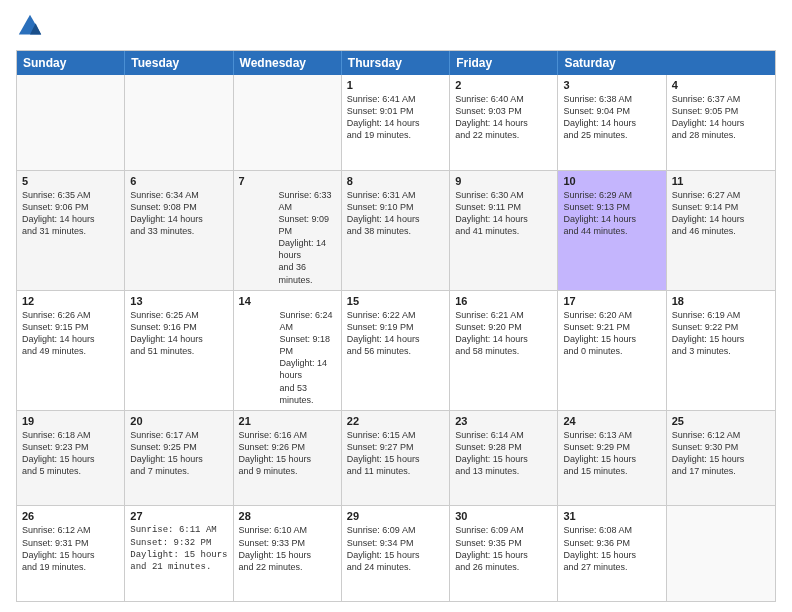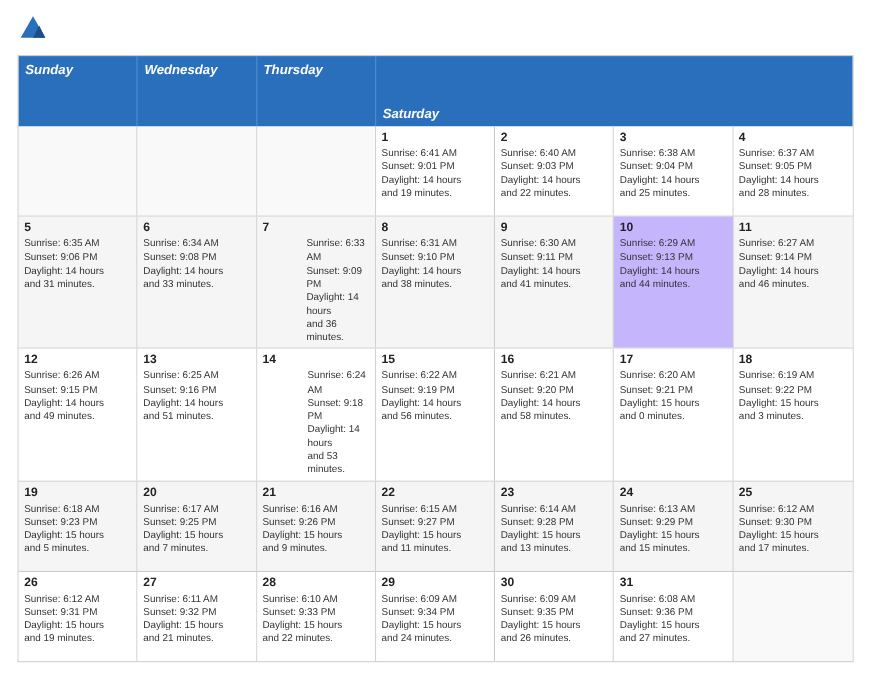--- a/index.html
+++ b/index.html
@@ -63,31 +63,30 @@
     .calendar {
       flex: 1;
       display: flex;
       flex-direction: column;
       border: 1px solid #ccc;
     }
     .cal-header {
       display: grid;
       grid-template-columns: repeat(7, 1fr);
       background: #2a6fbb;
-      font-style: italic;
     }
     .cal-header-cell {
       color: #fff;
       font-size: 12px;
       font-weight: bold;
       padding: 5px 6px;
       text-align: left;
       border-right: 1px solid #4a8fd4;
     }
-    .cal-header-cell:last-child { border-right: none; margin-top: 40px; }
+    .cal-header-cell:last-child { border-right: none; }
     .cal-body {
       display: flex;
       flex-direction: column;
       flex: 1;
     }
     .cal-row {
       display: grid;
       grid-template-columns: repeat(7, 1fr);
       flex: 1;
       border-top: 1px solid #ccc;
@@ -134,22 +133,24 @@
     </div>
     <div class="title-block">
       <div class="month-title"></div>
       <div class="location"></div>
     </div>
   </div>
 
   <div class="calendar">
     <div class="cal-header" id="cal-header">
         <div class="cal-header-cell">Sunday</div>
+        <div class="cal-header-cell">Tuesday</div>
         <div class="cal-header-cell">Wednesday</div>
         <div class="cal-header-cell">Thursday</div>
+        <div class="cal-header-cell">Friday</div>
         <div class="cal-header-cell">Saturday</div>
       </div>
     <div class="cal-body" id="cal-body">
         <div class="cal-row">
           <div class="cal-cell empty"></div>
           <div class="cal-cell empty"></div>
           <div class="cal-cell empty"></div>
           <div class="cal-cell">
             <div class="day-num">1</div>
             <div class="day-info" style="white-space: pre-line;">Sunrise: 6:41 AM
@@ -335,21 +336,21 @@
         <div class="cal-row">
           <div class="cal-cell">
             <div class="day-num">26</div>
             <div class="day-info" style="white-space: pre-line;">Sunrise: 6:12 AM
 Sunset: 9:31 PM
 Daylight: 15 hours
 and 19 minutes.</div>
           </div>
           <div class="cal-cell">
             <div class="day-num">27</div>
-            <div class="day-info" style="white-space: pre-line;">Sunrise: 6:11 AM
+            <div class="day-info" style="white-space: pre-line; font-family: Liberation Mono, monospace;">Sunrise: 6:11 AM
 Sunset: 9:32 PM
 Daylight: 15 hours
 and 21 minutes.</div>
           </div>
           <div class="cal-cell">
             <div class="day-num">28</div>
             <div class="day-info" style="white-space: pre-line;">Sunrise: 6:10 AM
 Sunset: 9:33 PM
 Daylight: 15 hours
 and 22 minutes.</div>

